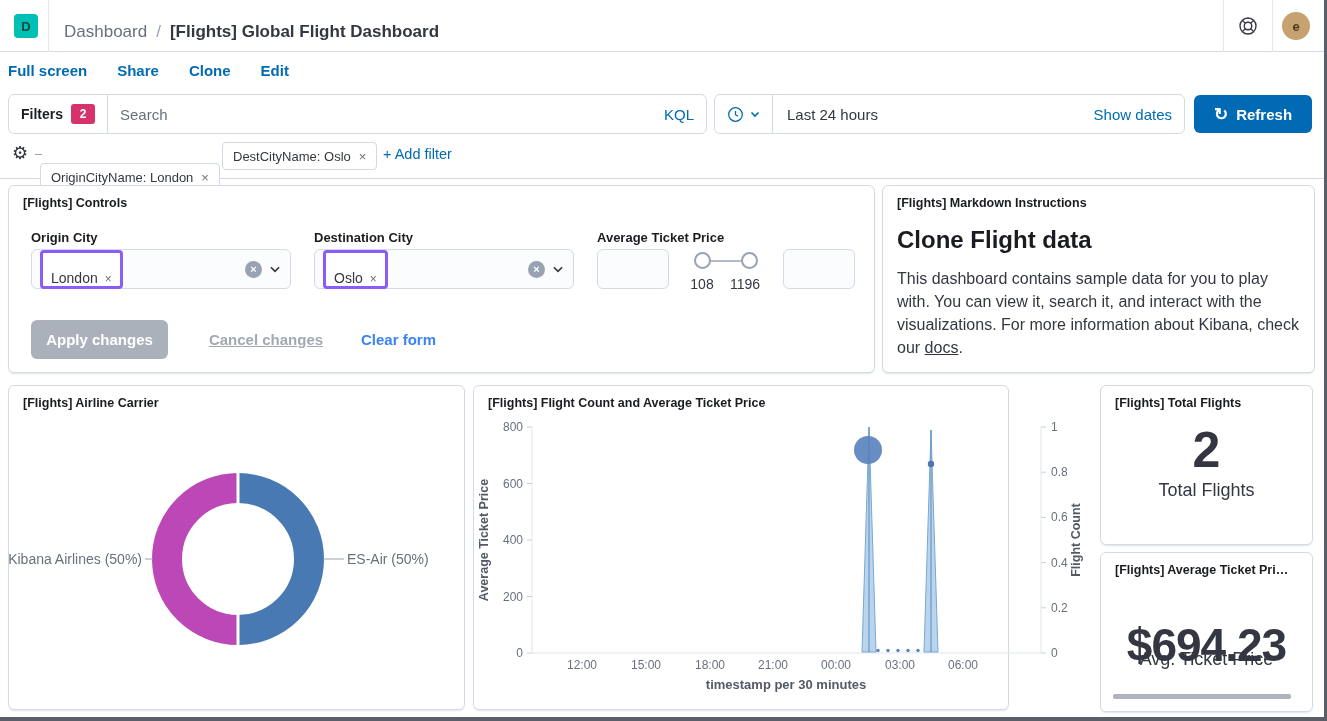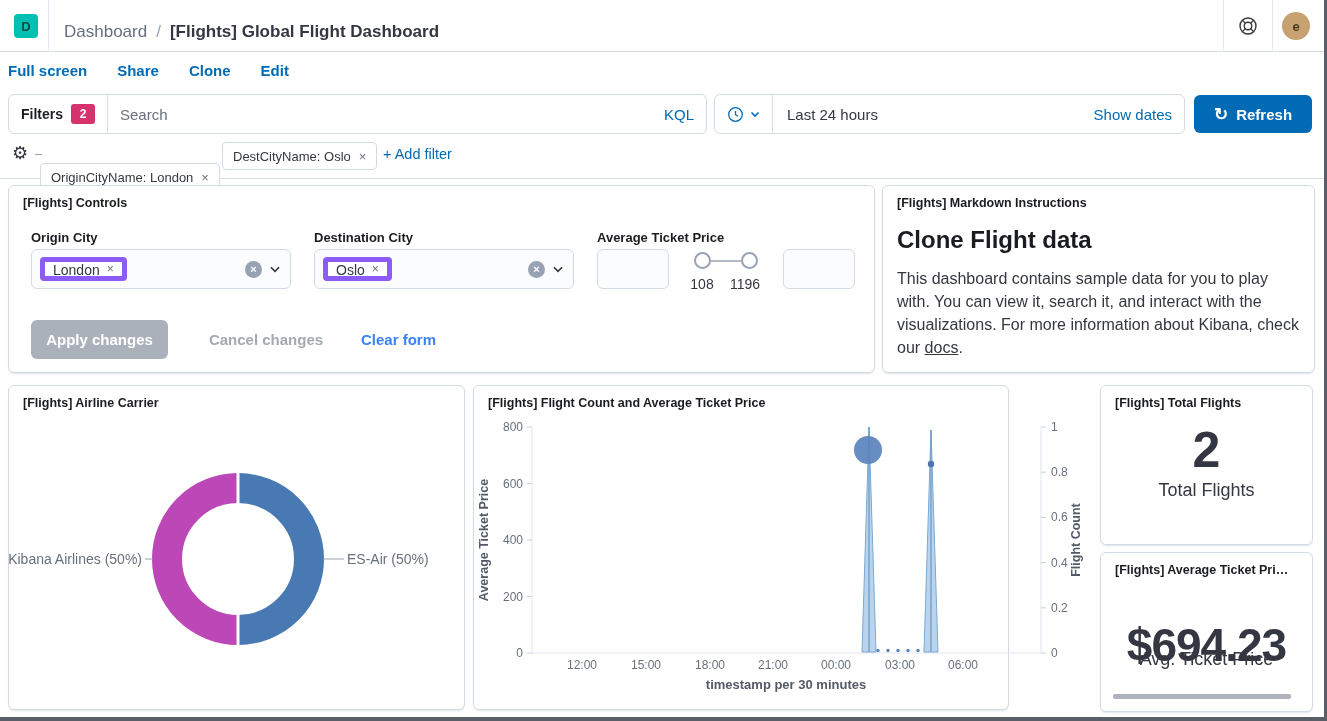--- a/index.html
+++ b/index.html
@@ -66,36 +66,36 @@
 
   
   .panel { position:absolute; background:#fff; border:1px solid #d3dae6; border-radius:6px;
             box-shadow:0 2px 2px -1px rgba(152,162,179,0.3); }
   .panel-title { position:absolute; left:14px; top:10px; font-size:12.5px; font-weight:700; color:#1a1c21; white-space:nowrap; }
 
   
   .ctl-label { position:absolute; top:44px; font-size:13px; font-weight:700; color:#1a1c21; }
   .combo { position:absolute; top:63px; width:260px; height:40px; background:#fbfcfd; border:1px solid #d3dae6;
             border-radius:6px; display:flex; align-items:center; padding:0 8px; gap:6px; }
-  .combo-pill { background:#fff; border:5px solid #8b5cf6; border-radius:4px; height:24px; padding:0 8px;
-            font-size:14px; color:#343741; display:flex; align-items:flex-start; gap:7px; }
+  .combo-pill { background:#fff; border:3px solid #8b5cf6; border-radius:4px; height:39px; padding:0 8px;
+            font-size:14px; color:#343741; display:flex; align-items:flex-end; gap:7px; }
   .combo-pill .x { color:#69707d; font-size:12px; }
   .combo-spacer { flex:1; }
   .clear-circle { width:17px; height:17px; border-radius:50%; background:#98a2b3; color:#fff; font-size:11px;
             font-weight:700; display:flex; align-items:center; justify-content:center; cursor:pointer; }
   .num-input { position:absolute; top:63px; width:72px; height:40px; background:#fbfcfd; border:1px solid #d3dae6;
             border-radius:6px; }
   .slider-handle { position:absolute; top:66px; width:17px; height:17px; border-radius:50%;
             background:#fff; border:2px solid #98a2b3; cursor:pointer; }
   .slider-line { position:absolute; top:74px; height:2px; background:#b4bbc7; }
   .slider-num { position:absolute; top:90px; font-size:14px; color:#343741; text-align:center; width:40px; }
   .apply-btn { position:absolute; left:22px; top:134px; width:137px; height:39px; background:#abb1bb; border:none;
             border-radius:6px; color:#fff; font-size:15px; font-weight:600; font-family:"Liberation Sans", sans-serif; }
   .cancel-btn { position:absolute; left:192px; top:134px; width:130px; height:39px; color:#a2a9b1; font-size:15px;
-            font-weight:600; display:flex; align-items:center; justify-content:center; }
+            font-weight:600; display:flex; align-items:center; justify-content:center;text-decoration:underline; }
   .clear-btn { position:absolute; left:352px; top:134px; height:39px; color:#3b82f6; font-size:15px; font-weight:600;
             display:flex; align-items:center; cursor:pointer; }
 
   
   .md-h1 { position:absolute; left:14px; top:40px; font-size:24px; font-weight:700; color:#1a1c21; }
   .md-p { position:absolute; left:14px; top:82px; width:407px; font-size:16px; line-height:1.43; color:#343741; }
   .md-link { color:#343741; text-decoration:underline; cursor:pointer; }
 
   
   .metric-value { position:absolute; left:0; width:100%; text-align:center; font-weight:700; color:#343741; }

